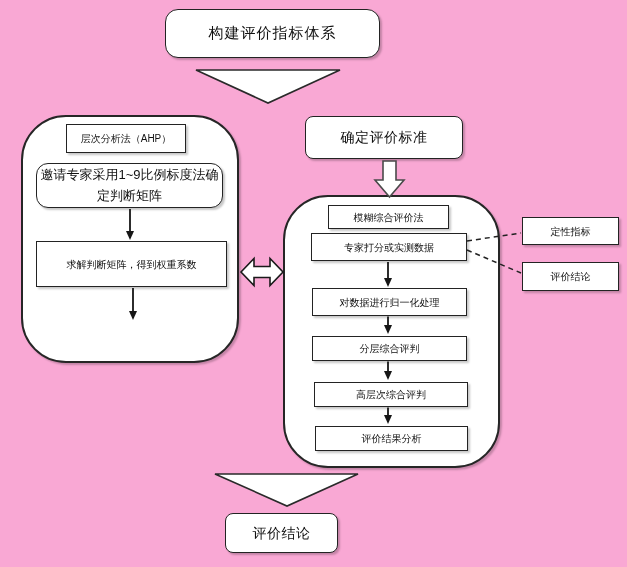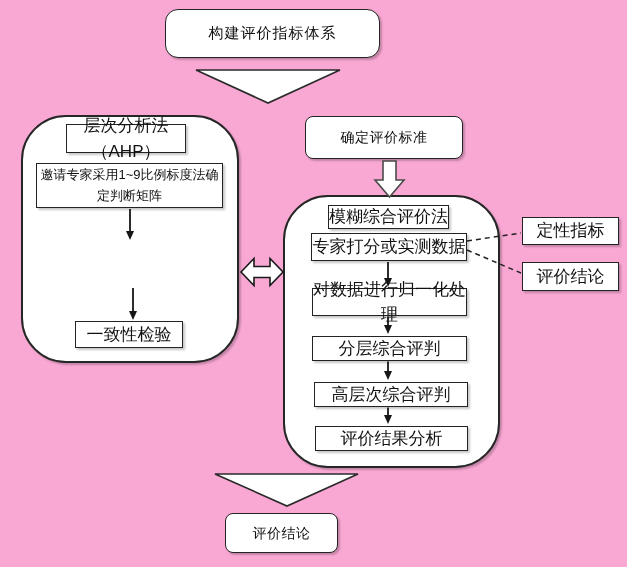--- a/index.html
+++ b/index.html
@@ -11,38 +11,38 @@
     color:#111;
     overflow:hidden;
   }
   .box{
     position:absolute;
     background:#ffffff;
     border:1.6px solid #232323;
     box-sizing:border-box;
     display:flex;align-items:center;justify-content:center;
     text-align:center;
-    font-size:17px;
+    font-size:10px;
     line-height:1.5;
     box-shadow:2px 2px 2px rgba(0,0,0,0.22);
     z-index:2;
   }
   .rounded{border-radius:8px;border-width:1.8px;}
   .panel{
     position:absolute;
     background:#ffffff;
     border:2px solid #262626;
     border-radius:45px;
     box-sizing:border-box;
     box-shadow:2px 2px 2px rgba(0,0,0,0.22);
     z-index:1;
   }
   .title-text{font-size:15px;letter-spacing:1px;}
   .mid-text{font-size:14px;letter-spacing:0.5px;}
-  .small-pad{padding:1px 0;}
+  .small-pad{padding:1px 0;border-radius:12px;}
   #overlay{
     position:absolute;left:0;top:0;width:627px;height:567px;
     z-index:5;pointer-events:none;
   }
 </style>
 </head>
 <body>
 
 <div id="canvas">
 
@@ -53,24 +53,24 @@
   <div class="panel" style="left:21px;top:115px;width:218px;height:248px;"></div>
 
   <div class="box" style="left:66px;top:124px;width:120px;height:29px;">
     <span>层次分析法（AHP）</span>
   </div>
 
   <div class="box small-pad" style="left:36px;top:163px;width:187px;height:45px;font-size:13px;line-height:1.55;">
     <span>邀请专家采用1~9比例标度法确定判断矩阵</span>
   </div>
 
+  <div class="box" style="left:36px;top:241px;width:191px;height:46px;">
+    <span>求解判断矩阵，得到权重系数</span>
+  </div>
 
-  <div class="box" style="left:75px;top:321px;width:108px;height:27px;">
-    <span>一致性检验</span>
-  </div>
 
   <div class="box rounded mid-text" style="left:305px;top:116px;width:158px;height:43px;">
     <span>确定评价标准</span>
   </div>
 
   <div class="panel" style="left:283px;top:195px;width:217px;height:273px;"></div>
 
   <div class="box" style="left:328px;top:205px;width:121px;height:24px;">
     <span>模糊综合评价法</span>
   </div>

